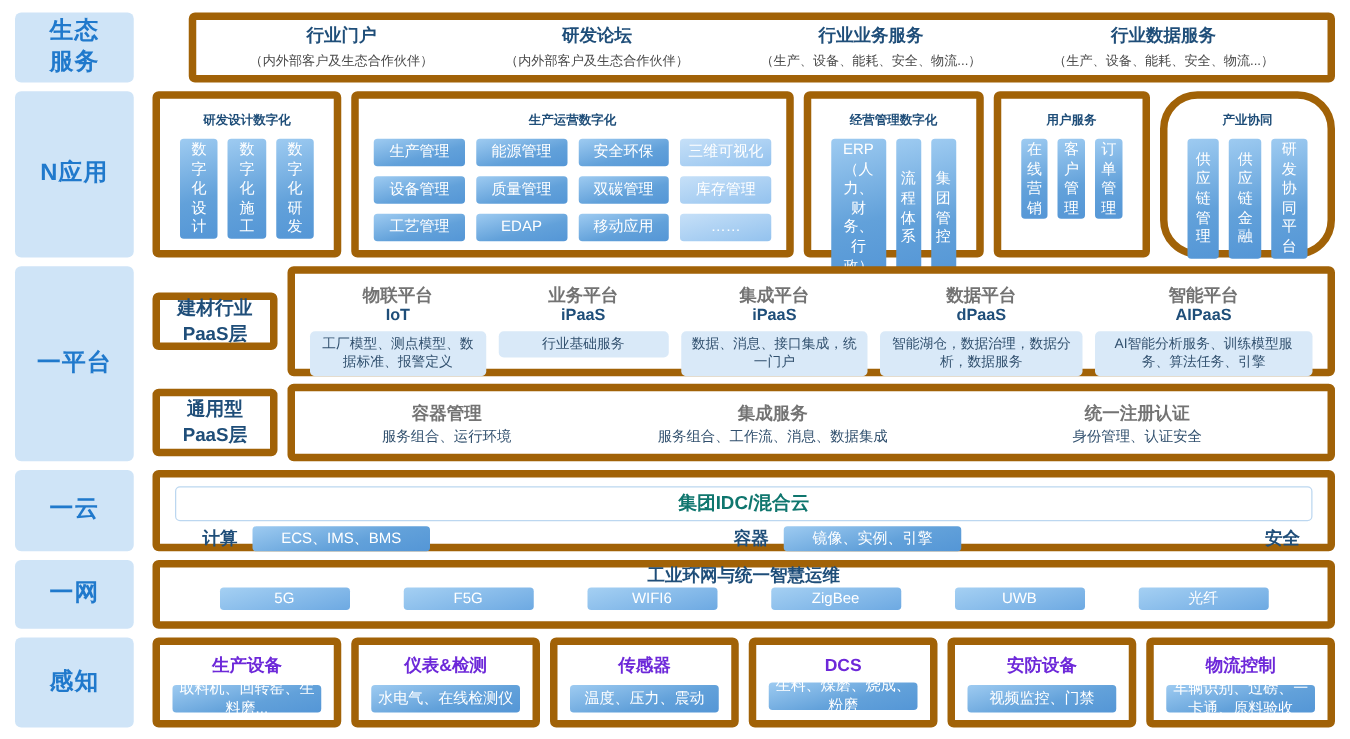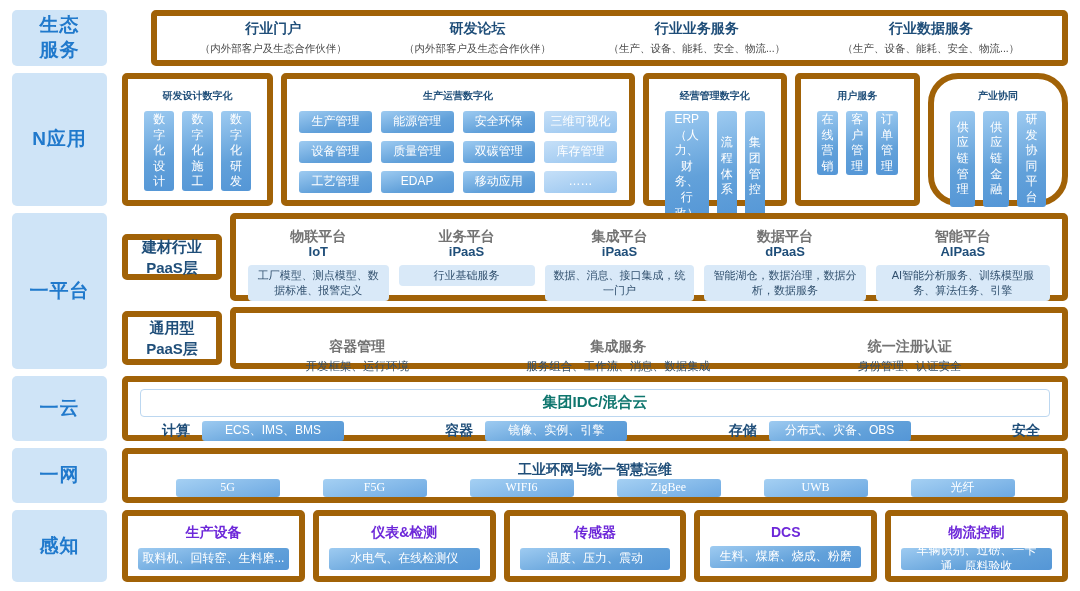--- a/index.html
+++ b/index.html
@@ -30,34 +30,34 @@
   
   .platform-stack{flex:1;display:flex;flex-direction:column;gap:6px;min-width:0;}
   .sub-row{display:flex;gap:8px;align-items:center;}
   .sub-row-top{height:88px;}
   .sub-row-bottom{height:62px;}
   .paas-label{flex:0 0 100px;display:flex;align-items:center;justify-content:center;text-align:center;color:#1f4e79;font-weight:bold;font-size:15px;white-space:pre-line;line-height:1.4;}
   .paas-label-top{height:46px;}
   .paas-label-bottom{height:54px;}
   .platform-panel{flex:1;height:100%;display:flex;gap:10px;padding:9px 12px;}
   .plat-col{display:flex;flex-direction:column;align-items:center;text-align:center;min-width:0;}
-  .platform-panel.general .plat-col{justify-content:space-between;margin-top:16px;}
+  .platform-panel.general .plat-col{justify-content:space-between;}
   .plat-title{color:#737373;font-weight:bold;font-size:14px;line-height:1.15;}
   .plat-sub{color:#1f4e79;font-weight:bold;font-size:13px;line-height:1.2;}
   .plat-desc{margin-top:5px;background:#d9e9f8;border-radius:4px;color:#31506e;font-size:11px;line-height:1.4;padding:3px 8px;width:100%;box-sizing:border-box;flex:1;display:flex;align-items:center;justify-content:center;}
   .plat-desc-plain{margin-top:5px;color:#31506e;font-size:11.5px;line-height:1.35;}
   
   .cloud-panel{flex:1;display:flex;flex-direction:column;padding:7px 12px 8px;}
   .cloud-title-strip{border:1px solid #bcd7f0;border-radius:4px;text-align:center;color:#0f766e;font-weight:bold;font-size:15px;padding:3px 0 4px;}
   .cloud-row{flex:1;display:flex;align-items:center;justify-content:space-between;padding:0 10px 0 22px;margin-top:4px;}
   .cloud-group{display:flex;align-items:center;gap:12px;}
   .cloud-label{color:#1f4e79;font-weight:bold;font-size:14px;}
   .cloud-chip{width:142px;min-height:20px;}
   
-  .net-panel{flex:1;display:flex;flex-direction:column;justify-content:flex-start;padding:7px 0 9px;font-family:Liberation Serif, serif;}
+  .net-panel{flex:1;display:flex;flex-direction:column;justify-content:flex-end;padding:7px 0 9px;}
   .net-title{text-align:center;color:#1f4e79;font-weight:bold;font-size:14px;}
   .net-chips{display:flex;justify-content:space-around;padding:0 26px;}
   .net-chip{width:104px;min-height:18px;background:linear-gradient(165deg,#a5d0f3 0%,#6da9e2 100%);}
   
   .sense-box{flex:1;display:flex;flex-direction:column;align-items:center;padding:8px 10px 9px;min-width:0;}
   .sense-title{color:#6d28d9;font-weight:bold;font-size:14px;}
   .sense-chip{margin-top:6px;width:100%;flex:1;}
 </style>
 </head>
 <body>
@@ -177,21 +177,21 @@
             <div class="plat-desc">AI智能分析服务、训练模型服务、算法任务、引擎</div>
           </div>
         </div>
       </div>
       <div class="sub-row sub-row-bottom">
         <div class="panel paas-label paas-label-bottom">通用型
 PaaS层</div>
         <div class="panel platform-panel general">
           <div class="plat-col" style="flex:170 1 0;">
             <div class="plat-title">容器管理</div>
-            <div class="plat-desc-plain">开发框架、运行环境</div>
+            <div class="plat-desc-plain">服务组合、运行环境</div>
           </div>
           <div class="plat-col" style="flex:220 1 0;">
             <div class="plat-title">集成服务</div>
             <div class="plat-desc-plain">服务组合、工作流、消息、数据集成</div>
           </div>
           <div class="plat-col" style="flex:218 1 0;">
             <div class="plat-title">统一注册认证</div>
             <div class="plat-desc-plain">身份管理、认证安全</div>
           </div>
         </div>
@@ -205,24 +205,20 @@
       <div class="panel cloud-panel">
         <div class="cloud-title-strip">集团IDC/混合云</div>
         <div class="cloud-row">
           <div class="cloud-group">
             <span class="cloud-label">计算</span>
             <span class="chip cloud-chip">ECS、IMS、BMS</span>
           </div>
           <div class="cloud-group">
             <span class="cloud-label">容器</span>
             <span class="chip cloud-chip">镜像、实例、引擎</span>
-          </div>
-          <div class="cloud-group">
-            <span class="cloud-label">存储</span>
-            <span class="chip cloud-chip">分布式、灾备、OBS</span>
           </div>
           <span class="cloud-label">安全</span>
         </div>
       </div>
     </div>
   </div>
 
   <div class="row row-network">
     <div class="side-label">一网</div>
     <div class="row-content">
@@ -253,19 +249,23 @@
       </div>
       <div class="panel sense-box">
         <div class="sense-title">传感器</div>
         <div class="chip sense-chip">温度、压力、震动</div>
       </div>
       <div class="panel sense-box">
         <div class="sense-title">DCS</div>
         <div class="chip sense-chip">生料、煤磨、烧成、粉磨</div>
       </div>
       <div class="panel sense-box">
+        <div class="sense-title">安防设备</div>
+        <div class="chip sense-chip">视频监控、门禁</div>
+      </div>
+      <div class="panel sense-box">
         <div class="sense-title">物流控制</div>
         <div class="chip sense-chip">车辆识别、过磅、一卡通、原料验收</div>
       </div>
     </div>
   </div>
 
 </div>
 
 </body></html>

